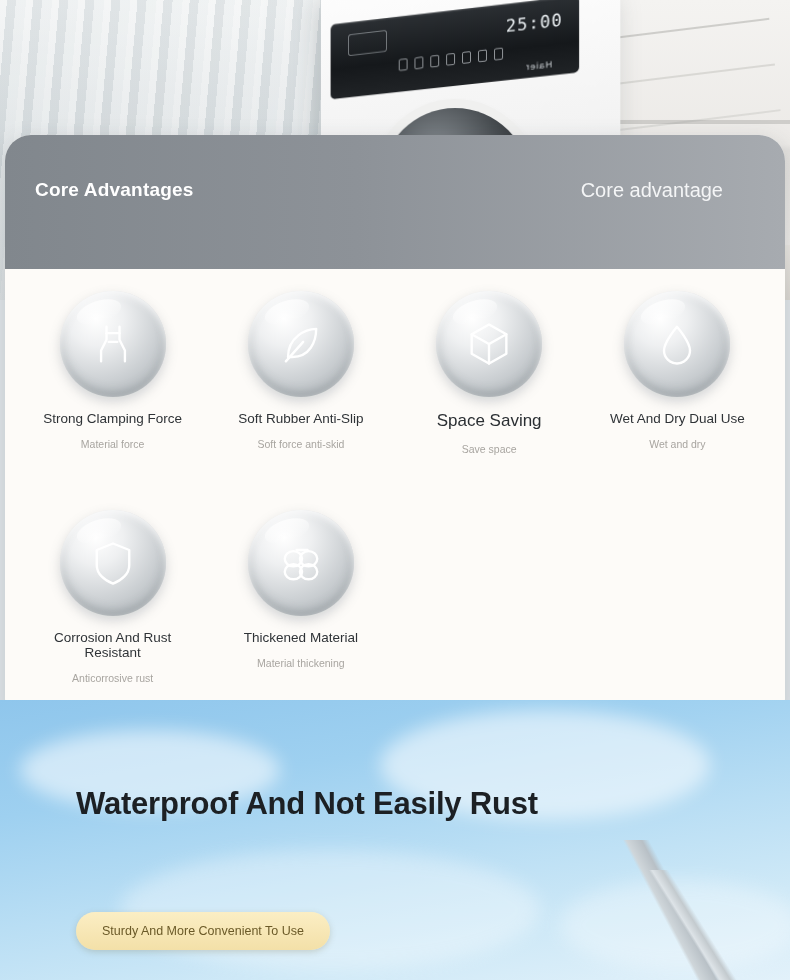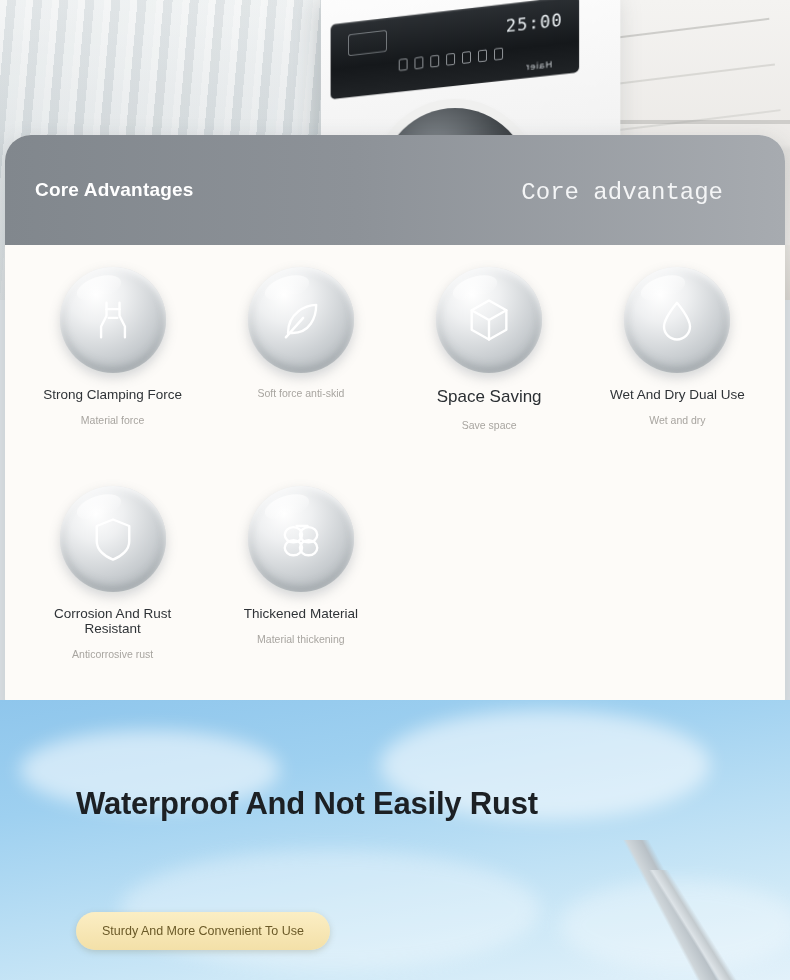--- a/index.html
+++ b/index.html
@@ -104,31 +104,31 @@
   
   .card {
     position: absolute; left: 5px; top: 135px; width: 780px; height: 590px;
     background: #fdfbf8;
     border-radius: 26px;
     box-shadow: 0 6px 22px rgba(60,70,80,0.18);
     overflow: hidden;
   }
   .card-header {
     position: relative;
-    height: 110px;
+    height: 134px;
     background: linear-gradient(90deg, #81878d 0%, #8d9298 45%, #a7abb0 100%);
     display: flex; align-items: center;
   }
   .card-header .title-en {
     position: absolute; left: 30px; top: 44px;
     font-size: 19px; font-weight: bold; color: #ffffff; letter-spacing: 0.2px;
   }
   .card-header .title-sub {
     position: absolute; right: 62px; top: 44px;
-    font-size: 24px; color: #f4f5f6; font-weight: normal; font-family: Liberation Mono, monospace;
+    font-size: 20px; color: #f4f5f6; font-weight: normal;
   }
 
   .grid {
     position: relative;
     padding: 22px 20px 0 20px;
     display: grid;
     grid-template-columns: repeat(4, 1fr);
     grid-template-rows: repeat(2, 206px);
     gap: 13px;
   }
@@ -251,20 +251,21 @@
         <div class="label-cn">Material force</div>
       </div>
 
       <div class="cell">
         <div class="badge">
           <svg viewBox="0 0 48 48" aria-hidden="true">
             <path d="M12 36 C12 18 28 10 38 10 C38 22 32 36 16 36 Z"></path>
             <path d="M10 40 L26 22"></path>
           </svg>
         </div>
+        <div class="label-en">Soft Rubber Anti-Slip</div>
         <div class="label-cn">Soft force anti-skid</div>
       </div>
 
       <div class="cell big">
         <div class="badge">
           <svg viewBox="0 0 48 48" aria-hidden="true">
             <path d="M24 6 L40 15 L40 33 L24 42 L8 33 L8 15 Z"></path>
             <path d="M24 42 L24 24"></path>
             <path d="M8 15 L24 24 L40 15"></path>
           </svg>

